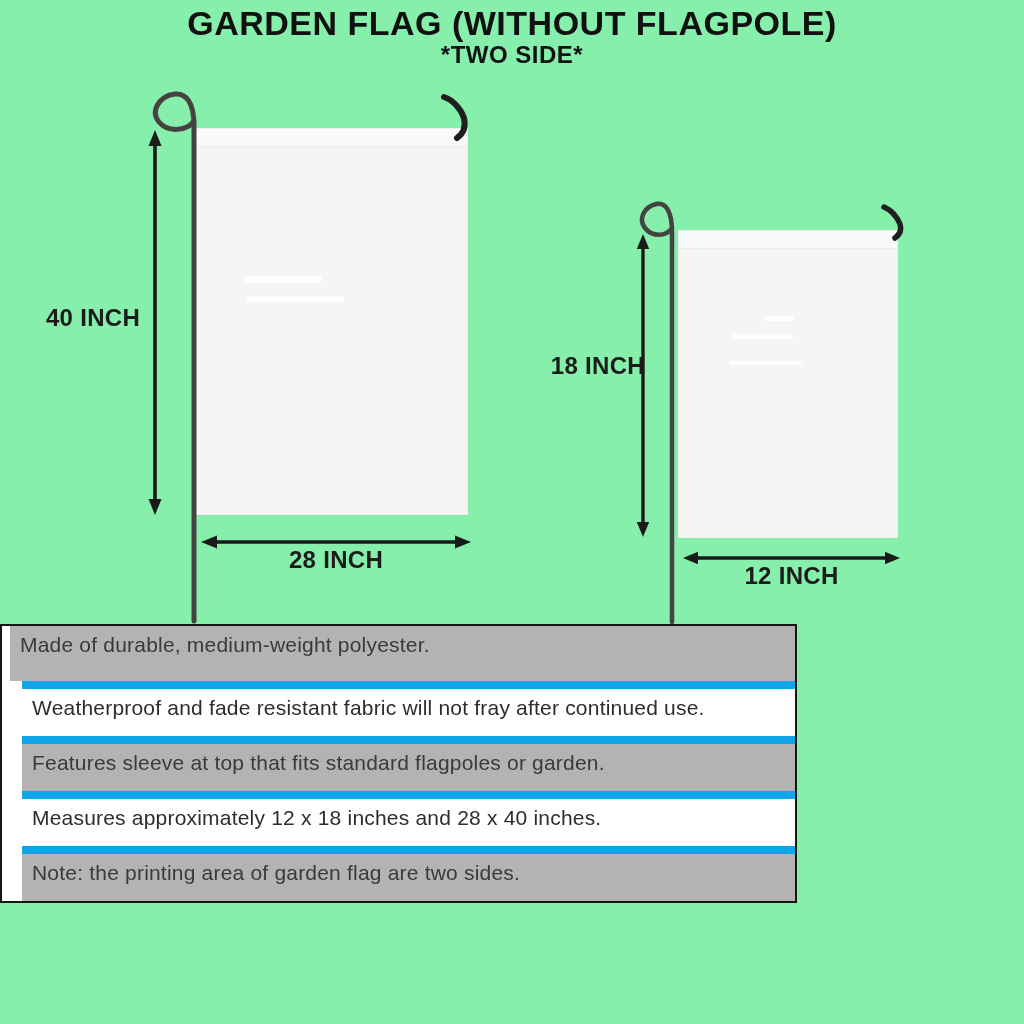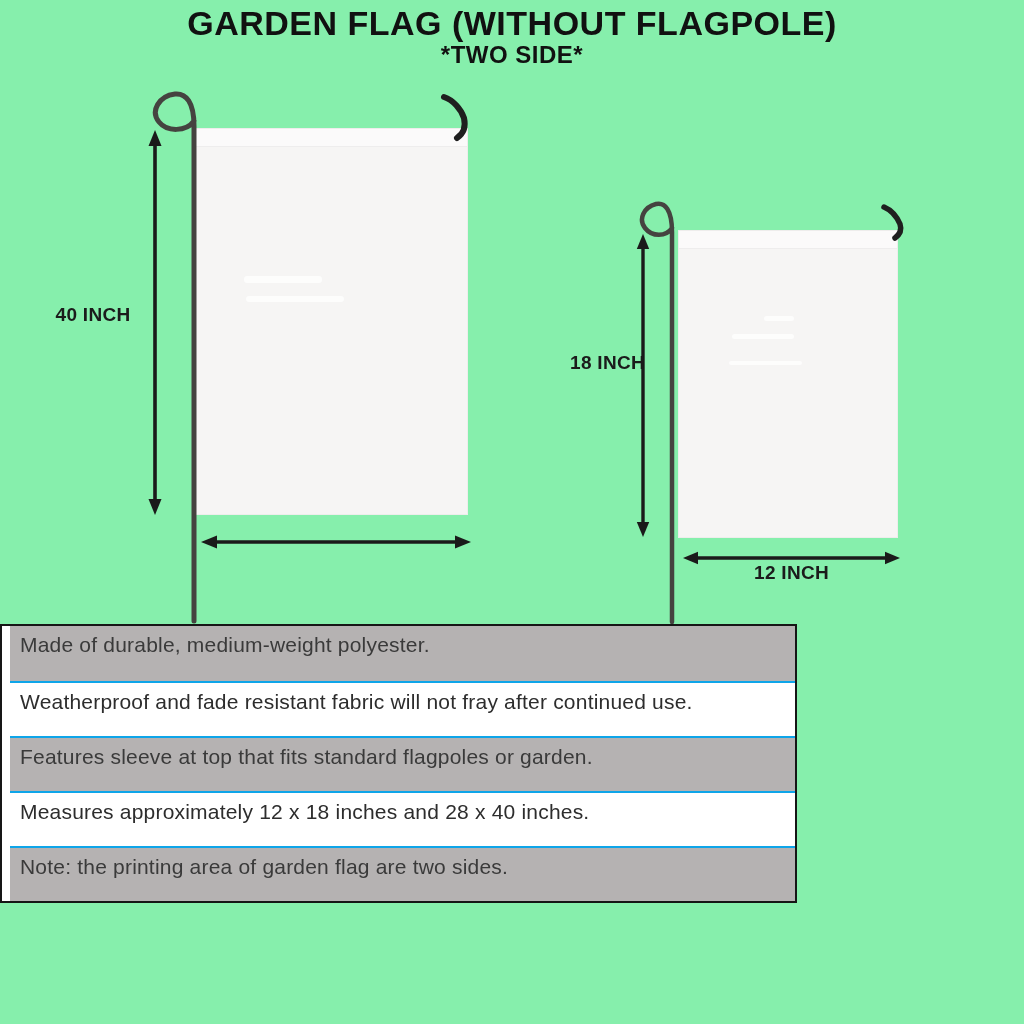--- a/index.html
+++ b/index.html
@@ -20,42 +20,42 @@
   }
   .flag .sleeve{
     position:absolute;left:0;top:0;width:100%;height:17px;background:#fbfafa;
     border-bottom:1px solid rgba(0,0,0,0.05);
   }
   .streak{position:absolute;background:rgba(255,255,255,0.75);border-radius:3px;}
   #flag-large{left:193px;top:128px;width:275px;height:387px;}
   #flag-small{left:678px;top:230px;width:220px;height:308px;}
   
   .dim-label{
-    position:absolute;color:#1b1b1b;font-weight:700;font-size:19px;
+    position:absolute;color:#1b1b1b;font-weight:700;font-size:24px;
     text-align:center;letter-spacing:.3px;
   }
   #lbl-40{left:38px;top:304px;width:110px;}
   #lbl-28{left:202px;top:546px;width:268px;}
   #lbl-18{left:533px;top:352px;width:112px;text-align:right;}
   #lbl-12{left:684px;top:562px;width:215px;}
   
   #linework{position:absolute;left:0;top:0;}
   
   .features{
     position:absolute;left:0px;top:624px;width:797px;
     border:2px solid #161616;box-sizing:border-box;background:#fff;padding-left:8px;
   }
   .feature-row{
     height:55px;box-sizing:border-box;
     font-size:21px;color:#3a3a3a;
     padding:7px 8px 0 10px;letter-spacing:.2px;
   }
   .feature-row.gray{background:#b5b2b2;}
   .feature-row.white{background:#ffffff;color:#2d2d2d;}
-  .feature-row + .feature-row{border-top:2px solid #0ea5e9;}
+  .feature-row + .feature-row{border-top:8px solid #0ea5e9;margin-left:12px;}
 </style>
 </head>
 <body>
 
 <div id="stage">
 
   <div class="title">
     <div class="l1">GARDEN FLAG (WITHOUT FLAGPOLE)</div>
     <div class="l2">*TWO SIDE*</div>
   </div>
@@ -102,20 +102,21 @@
     </g>
 
     <g fill="#1a1a1a" stroke="#1a1a1a">
       <line x1="696" y1="558" x2="887" y2="558" stroke-width="3.4"></line>
       <polygon points="683,558 698,551.8 698,564.2" stroke="none"></polygon>
       <polygon points="900,558 885,551.8 885,564.2" stroke="none"></polygon>
     </g>
   </svg>
 
   <div class="dim-label" id="lbl-40">40 INCH</div>
+  <div class="dim-label" id="lbl-28">28 INCH</div>
   <div class="dim-label" id="lbl-18">18 INCH</div>
   <div class="dim-label" id="lbl-12">12 INCH</div>
 
   <div class="features">
     <div class="feature-row gray">Made of durable, medium-weight polyester.</div>
     <div class="feature-row white">Weatherproof and fade resistant fabric will not fray after continued use.</div>
     <div class="feature-row gray">Features sleeve at top that fits standard flagpoles or garden.</div>
     <div class="feature-row white">Measures approximately 12 x 18 inches and 28 x 40 inches.</div>
     <div class="feature-row gray">Note: the printing area of garden flag are two sides.</div>
   </div>

